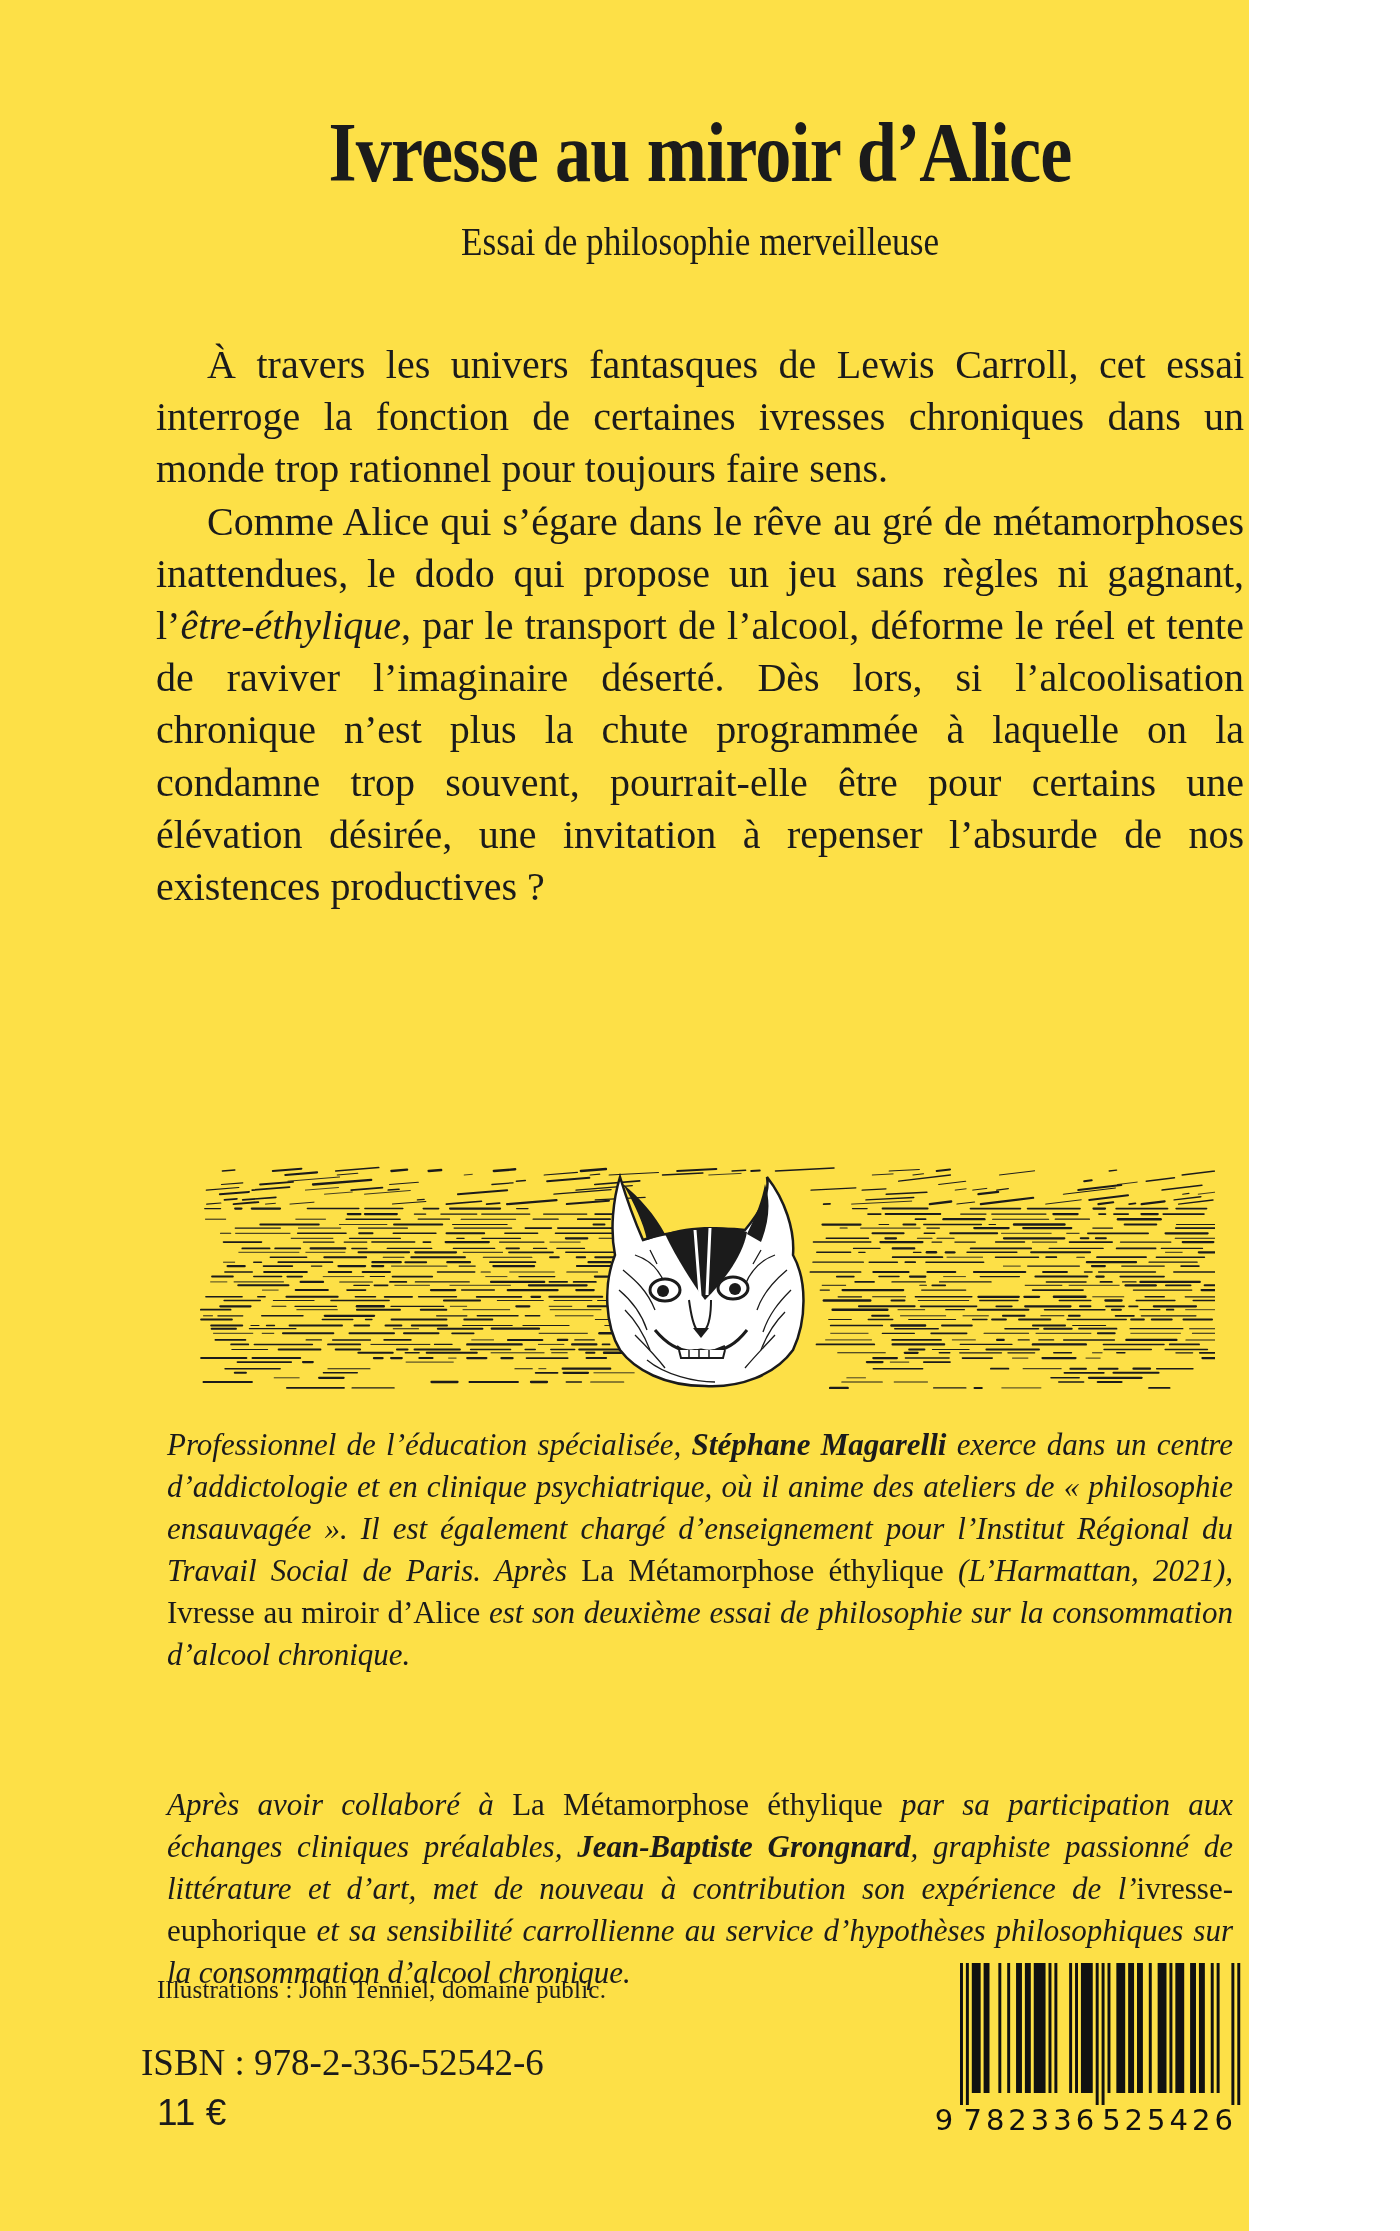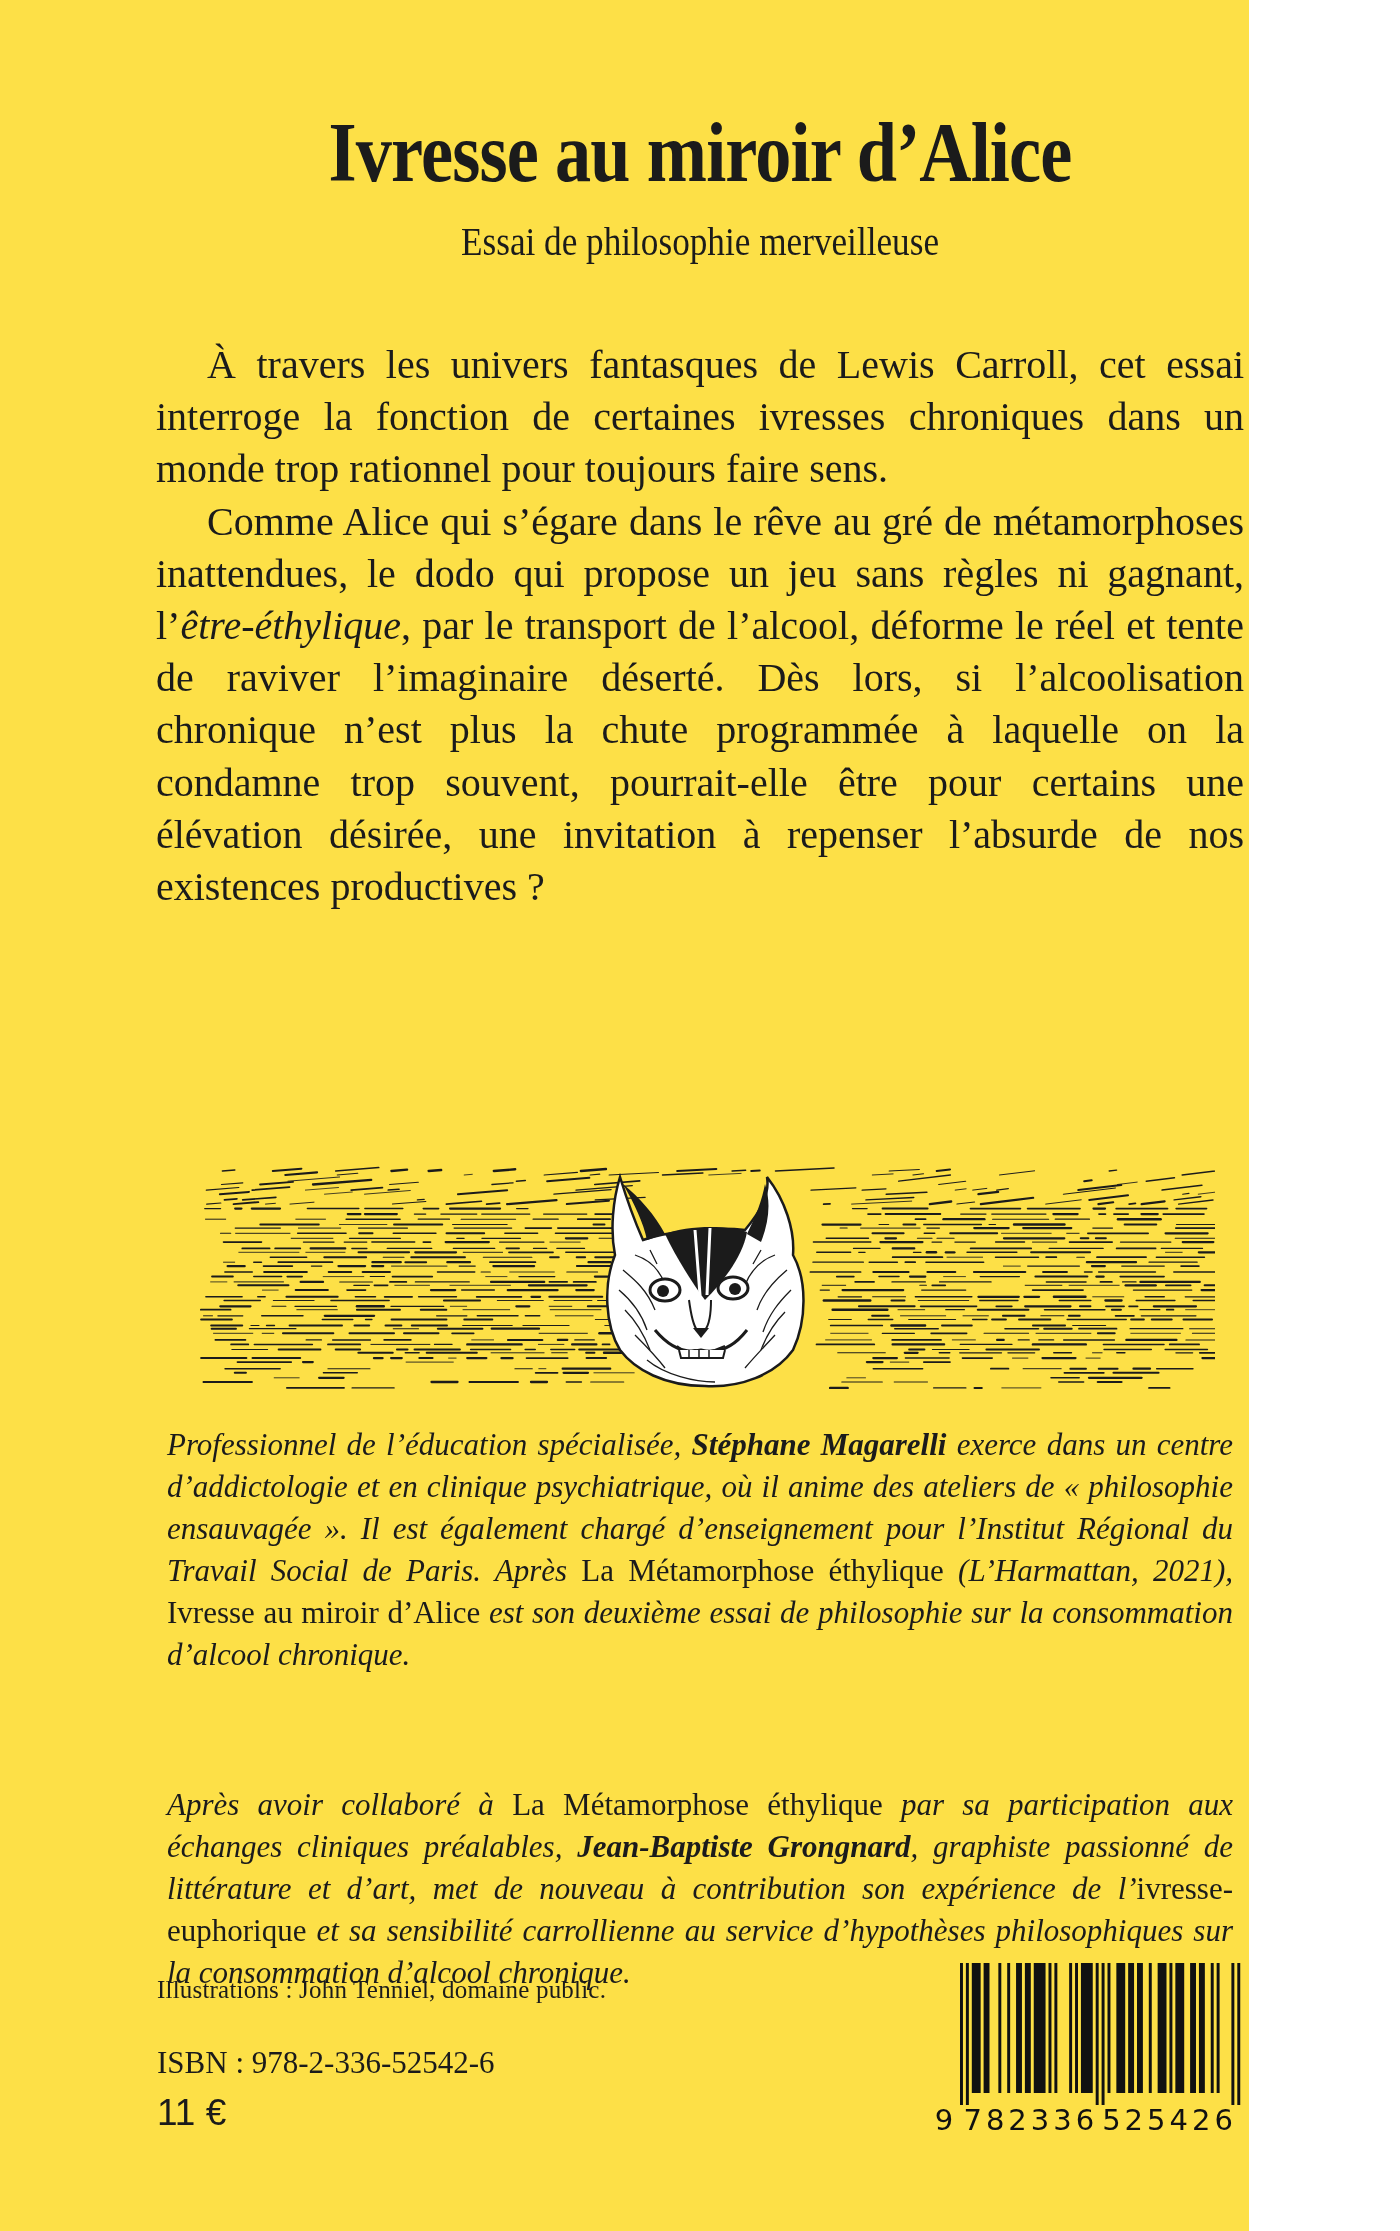--- a/index.html
+++ b/index.html
@@ -43,22 +43,22 @@
     .bio strong { font-weight: bold; }
     .bio1 { top: 1412px; }
     .bio2 { top: 1772px; }
 
     .credits {
       position: absolute; left: 157px; top: 1975px;
       font-family: "Liberation Serif", serif; font-size: 25px; line-height: 30px;
       letter-spacing: 0.2px;
     }
     .isbn {
-      position: absolute; left: 157px; top: 2045px;
-      font-family: "Liberation Serif", serif; font-size: 31px; line-height: 36px;
+      position: absolute; left: 141px; top: 2045px;
+      font-family: "Liberation Serif", serif; font-size: 37px; line-height: 36px;
     }
     .price {
       position: absolute; left: 157px; top: 2092px;
       font-family: Liberation Sans, sans-serif; font-size: 37px; line-height: 42px;
     }
 
     .barcode {
       position: absolute; left: 930px; top: 1955px; width: 320px; height: 185px;
     }
     .barcode svg { width: 100%; height: 100%; display: block; }

